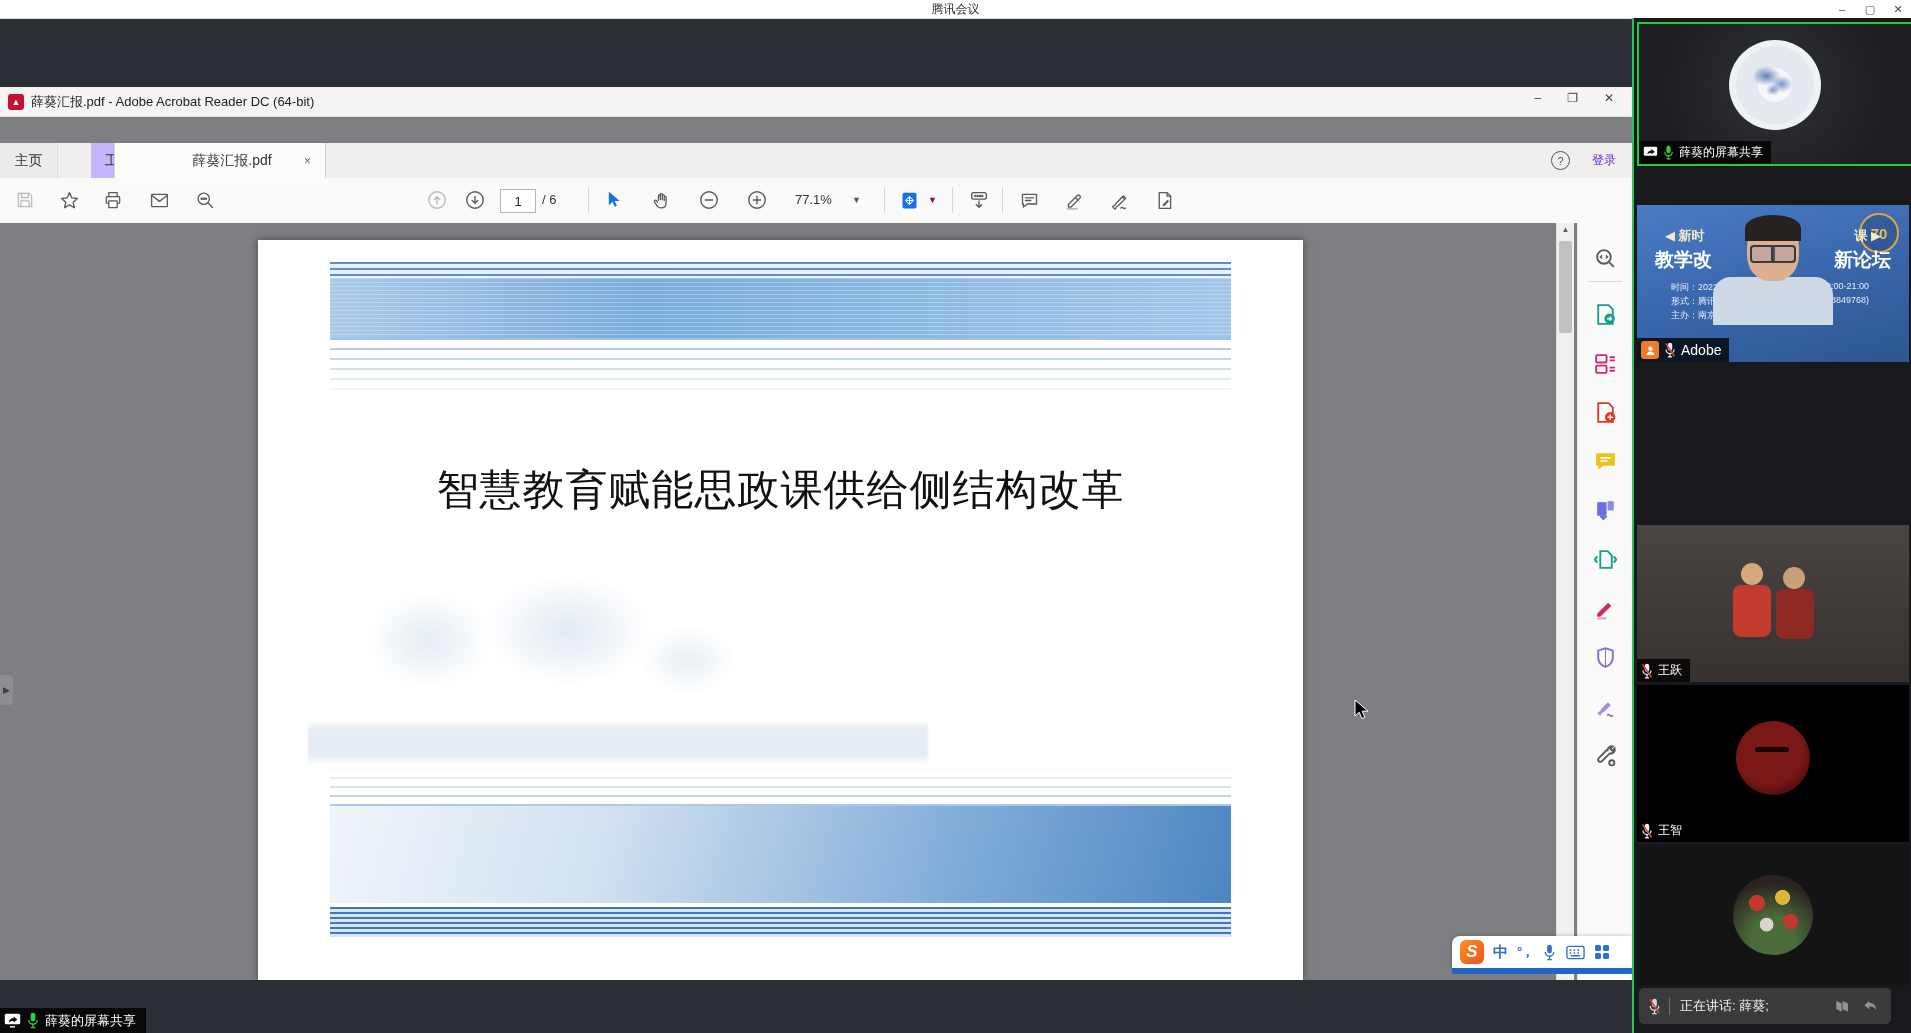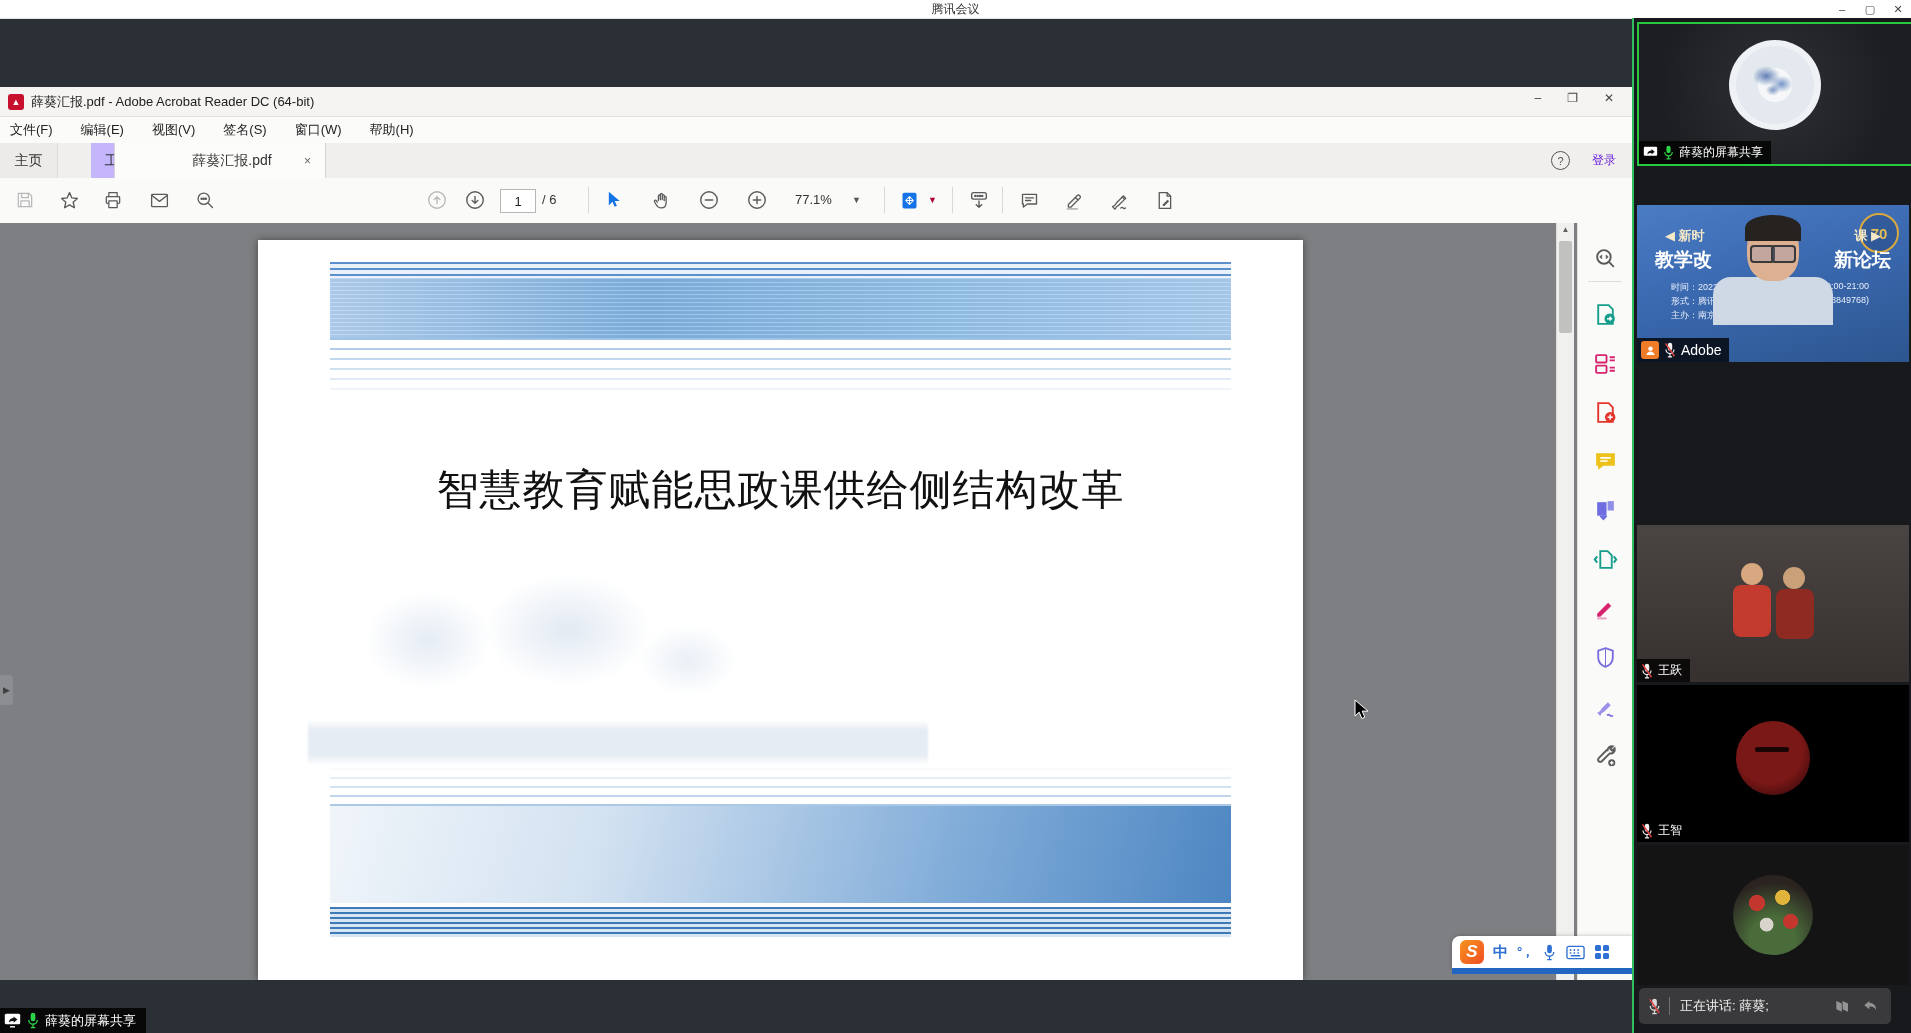--- a/index.html
+++ b/index.html
@@ -136,28 +136,20 @@
     <div class="abs atitlebar">
       <span class="pdfico">▲</span>
       <span class="atitle">薛葵汇报.pdf - Adobe Acrobat Reader DC (64-bit)</span>
       <span class="awinctl">
         <span>–</span>
         <span>❐</span>
         <span>✕</span>
       </span>
     </div>
 
-    <div class="abs amenubar">
-      <span>文件(F)</span>
-      <span>编辑(E)</span>
-      <span>视图(V)</span>
-      <span>签名(S)</span>
-      <span>窗口(W)</span>
-      <span>帮助(H)</span>
-    </div>
 
     <div class="abs atabbar">
       <div class="tab tab-home">主页</div>
       <div class="tab tab-tools">工具</div>
       <div class="tab tab-doc">
         <span>薛葵汇报.pdf</span>
         <span class="x">×</span>
       </div>
       <div class="tabright">
         <span class="helpcirc">?</span>

